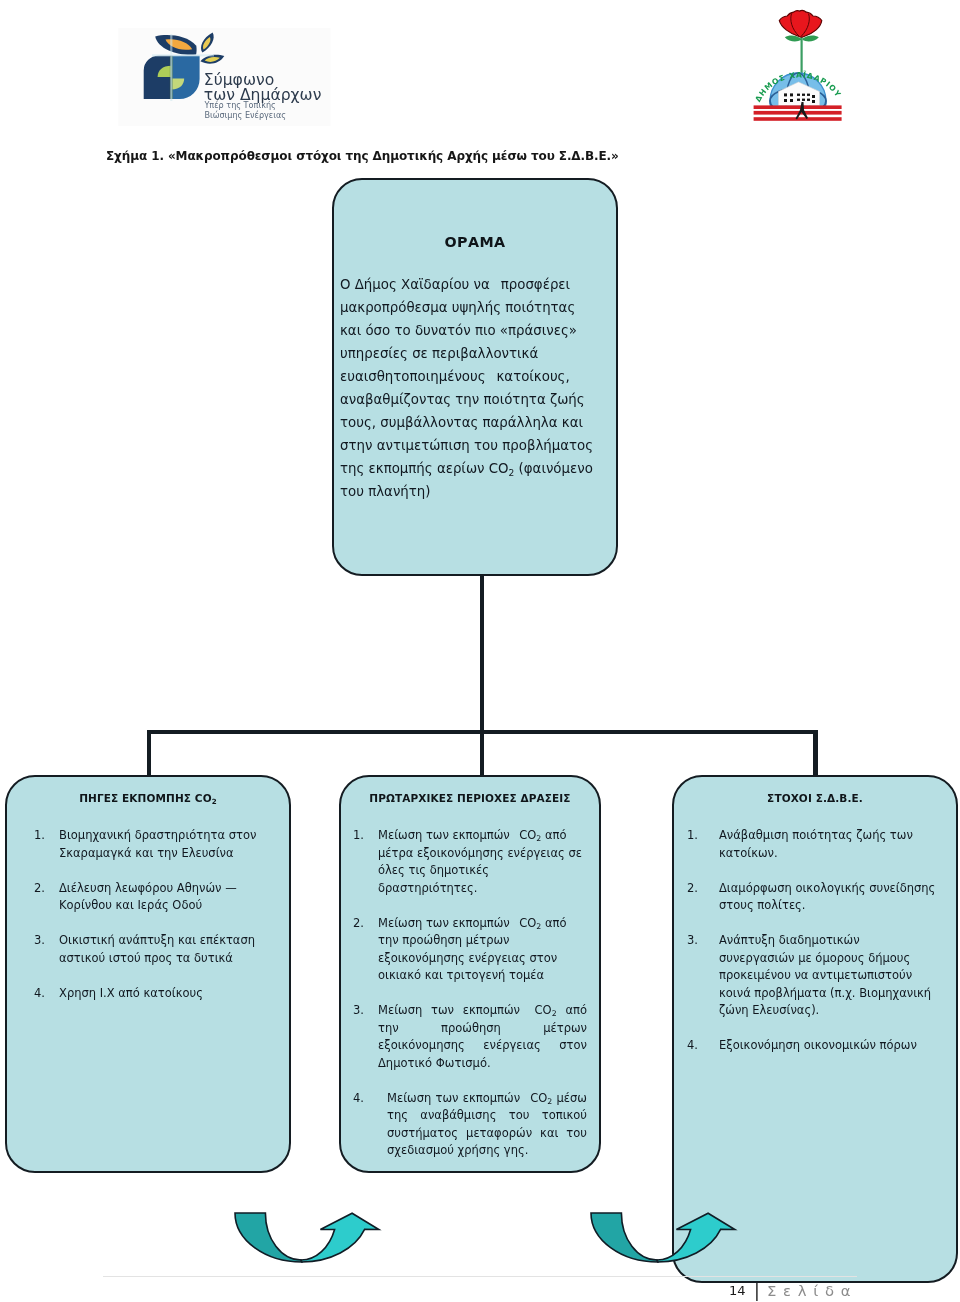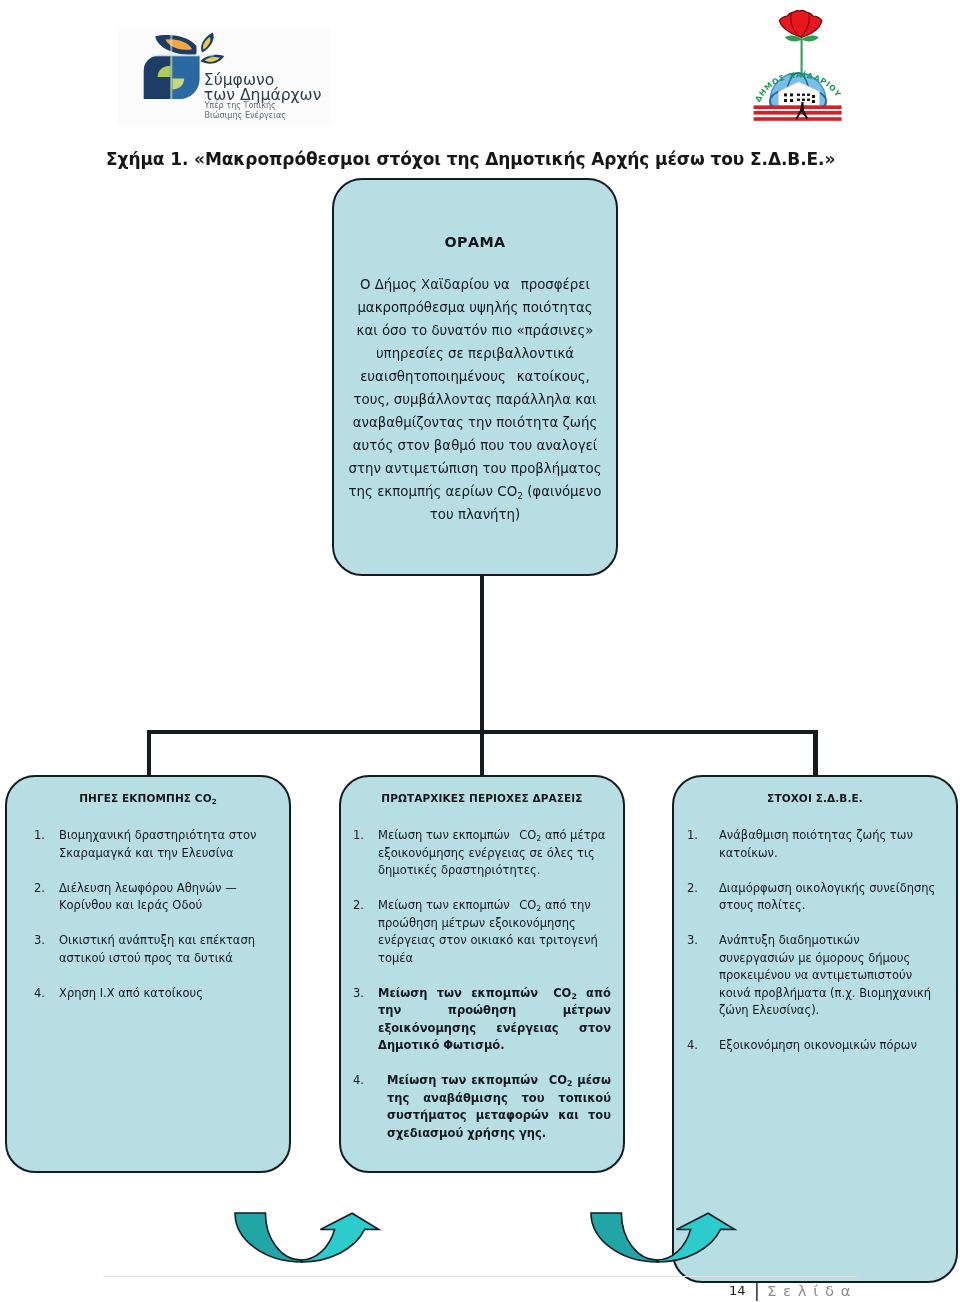--- a/index.html
+++ b/index.html
@@ -9,48 +9,48 @@
   .page{position:absolute;left:0;top:0;width:960px;height:1302px;}
 
   
   #logo-left{position:absolute;left:115px;top:25px;}
   #logo-left text{font-family:"DejaVu Sans",sans-serif;}
   #logo-right{position:absolute;left:748px;top:6px;}
   #logo-right text{font-family:"DejaVu Sans",sans-serif;}
 
   
   #caption{position:absolute;left:106px;top:149px;width:820px;
-           font-family:"DejaVu Sans",sans-serif;font-size:17px;font-weight:bold;
+           font-family:"DejaVu Sans",sans-serif;font-size:12px;font-weight:bold;
            color:#161616;letter-spacing:-0.1px;}
 
   
   .box{position:absolute;background:#b7dfe3;border:2.5px solid #141c22;
        border-radius:30px;box-sizing:border-box;}
   #vision-box{left:332px;top:178px;width:286px;height:398px;}
   #box-sources{left:5px;top:775px;width:286px;height:398px;}
-  #box-actions{left:339px;top:775px;width:286px;height:398px;}
+  #box-actions{left:339px;top:775px;width:262px;height:398px;}
   #box-goals{left:672px;top:775px;width:286px;height:508px;}
 
   .box-title{position:absolute;left:0;right:0;text-align:center;
              font-weight:bold;color:#0f1519;}
   #vision-title{top:54px;font-size:14.3px;letter-spacing:0.4px;}
   .lower-title{top:15px;font-size:10.5px;letter-spacing:0.1px;}
 
   #vision-text{position:absolute;left:6px;right:6px;top:93px;
-               text-align:center;font-size:13.35px;line-height:23px;color:#111820;}
+               text-align:left;font-size:13.35px;line-height:23px;color:#111820;}
   .vline{display:block;white-space:nowrap;}
 
   sub{font-size:0.68em;line-height:0;vertical-align:-0.28em;}
 
   ol.items{margin:0;padding:0;list-style:none;position:absolute;
            font-size:11.5px;line-height:17.5px;color:#111820;}
   ol.items li{position:relative;margin-bottom:17.5px;}
   ol.items li .num{position:absolute;left:0;top:0;}
   ol.items li .txt{display:block;}
-  ol.items li .txt.justified{text-align:justify;text-align-last:left;font-weight:bold;}
+  ol.items li .txt.justified{text-align:justify;text-align-last:left;}
 
   #list-sources{left:27px;right:20px;top:50px;}
   #list-sources li .txt{padding-left:25px;}
   #list-actions{left:12px;right:12px;top:50px;}
   #list-actions li .txt{padding-left:25px;}
   #list-goals{left:13px;right:20px;top:50px;}
   #list-goals li .txt{padding-left:32px;}
 
   
   .conn{position:absolute;background:#141c22;}
@@ -173,23 +173,22 @@
   <div class="conn" id="conn-drop-right"></div>
 
   <div class="box" id="vision-box">
     <div class="box-title" id="vision-title">ΟΡΑΜΑ</div>
     <div id="vision-text">
         <span class="vline">Ο Δήμος Χαϊδαρίου να  προσφέρει</span>
         <span class="vline">μακροπρόθεσμα υψηλής ποιότητας</span>
         <span class="vline">και όσο το δυνατόν πιο «πράσινες»</span>
         <span class="vline">υπηρεσίες σε περιβαλλοντικά</span>
         <span class="vline">ευαισθητοποιημένους  κατοίκους,</span>
+        <span class="vline">αναβαθμίζοντας την ποιότητα ζωής</span>
         <span class="vline">τους, συμβάλλοντας παράλληλα και</span>
-        <span class="vline">αναβαθμίζοντας την ποιότητα ζωής</span>
-        <span class="vline">αυτός στον βαθμό που του αναλογεί</span>
         <span class="vline">στην αντιμετώπιση του προβλήματος</span>
         <span class="vline">της εκπομπής αερίων CO<sub>2</sub> (φαινόμενο</span>
         <span class="vline">του πλανήτη)</span>
       </div>
   </div>
 
   <div class="box" id="box-sources">
     <div class="box-title lower-title">ΠΗΓΕΣ ΕΚΠΟΜΠΗΣ CO<sub>2</sub></div>
     <ol class="items" id="list-sources">
         <li>

